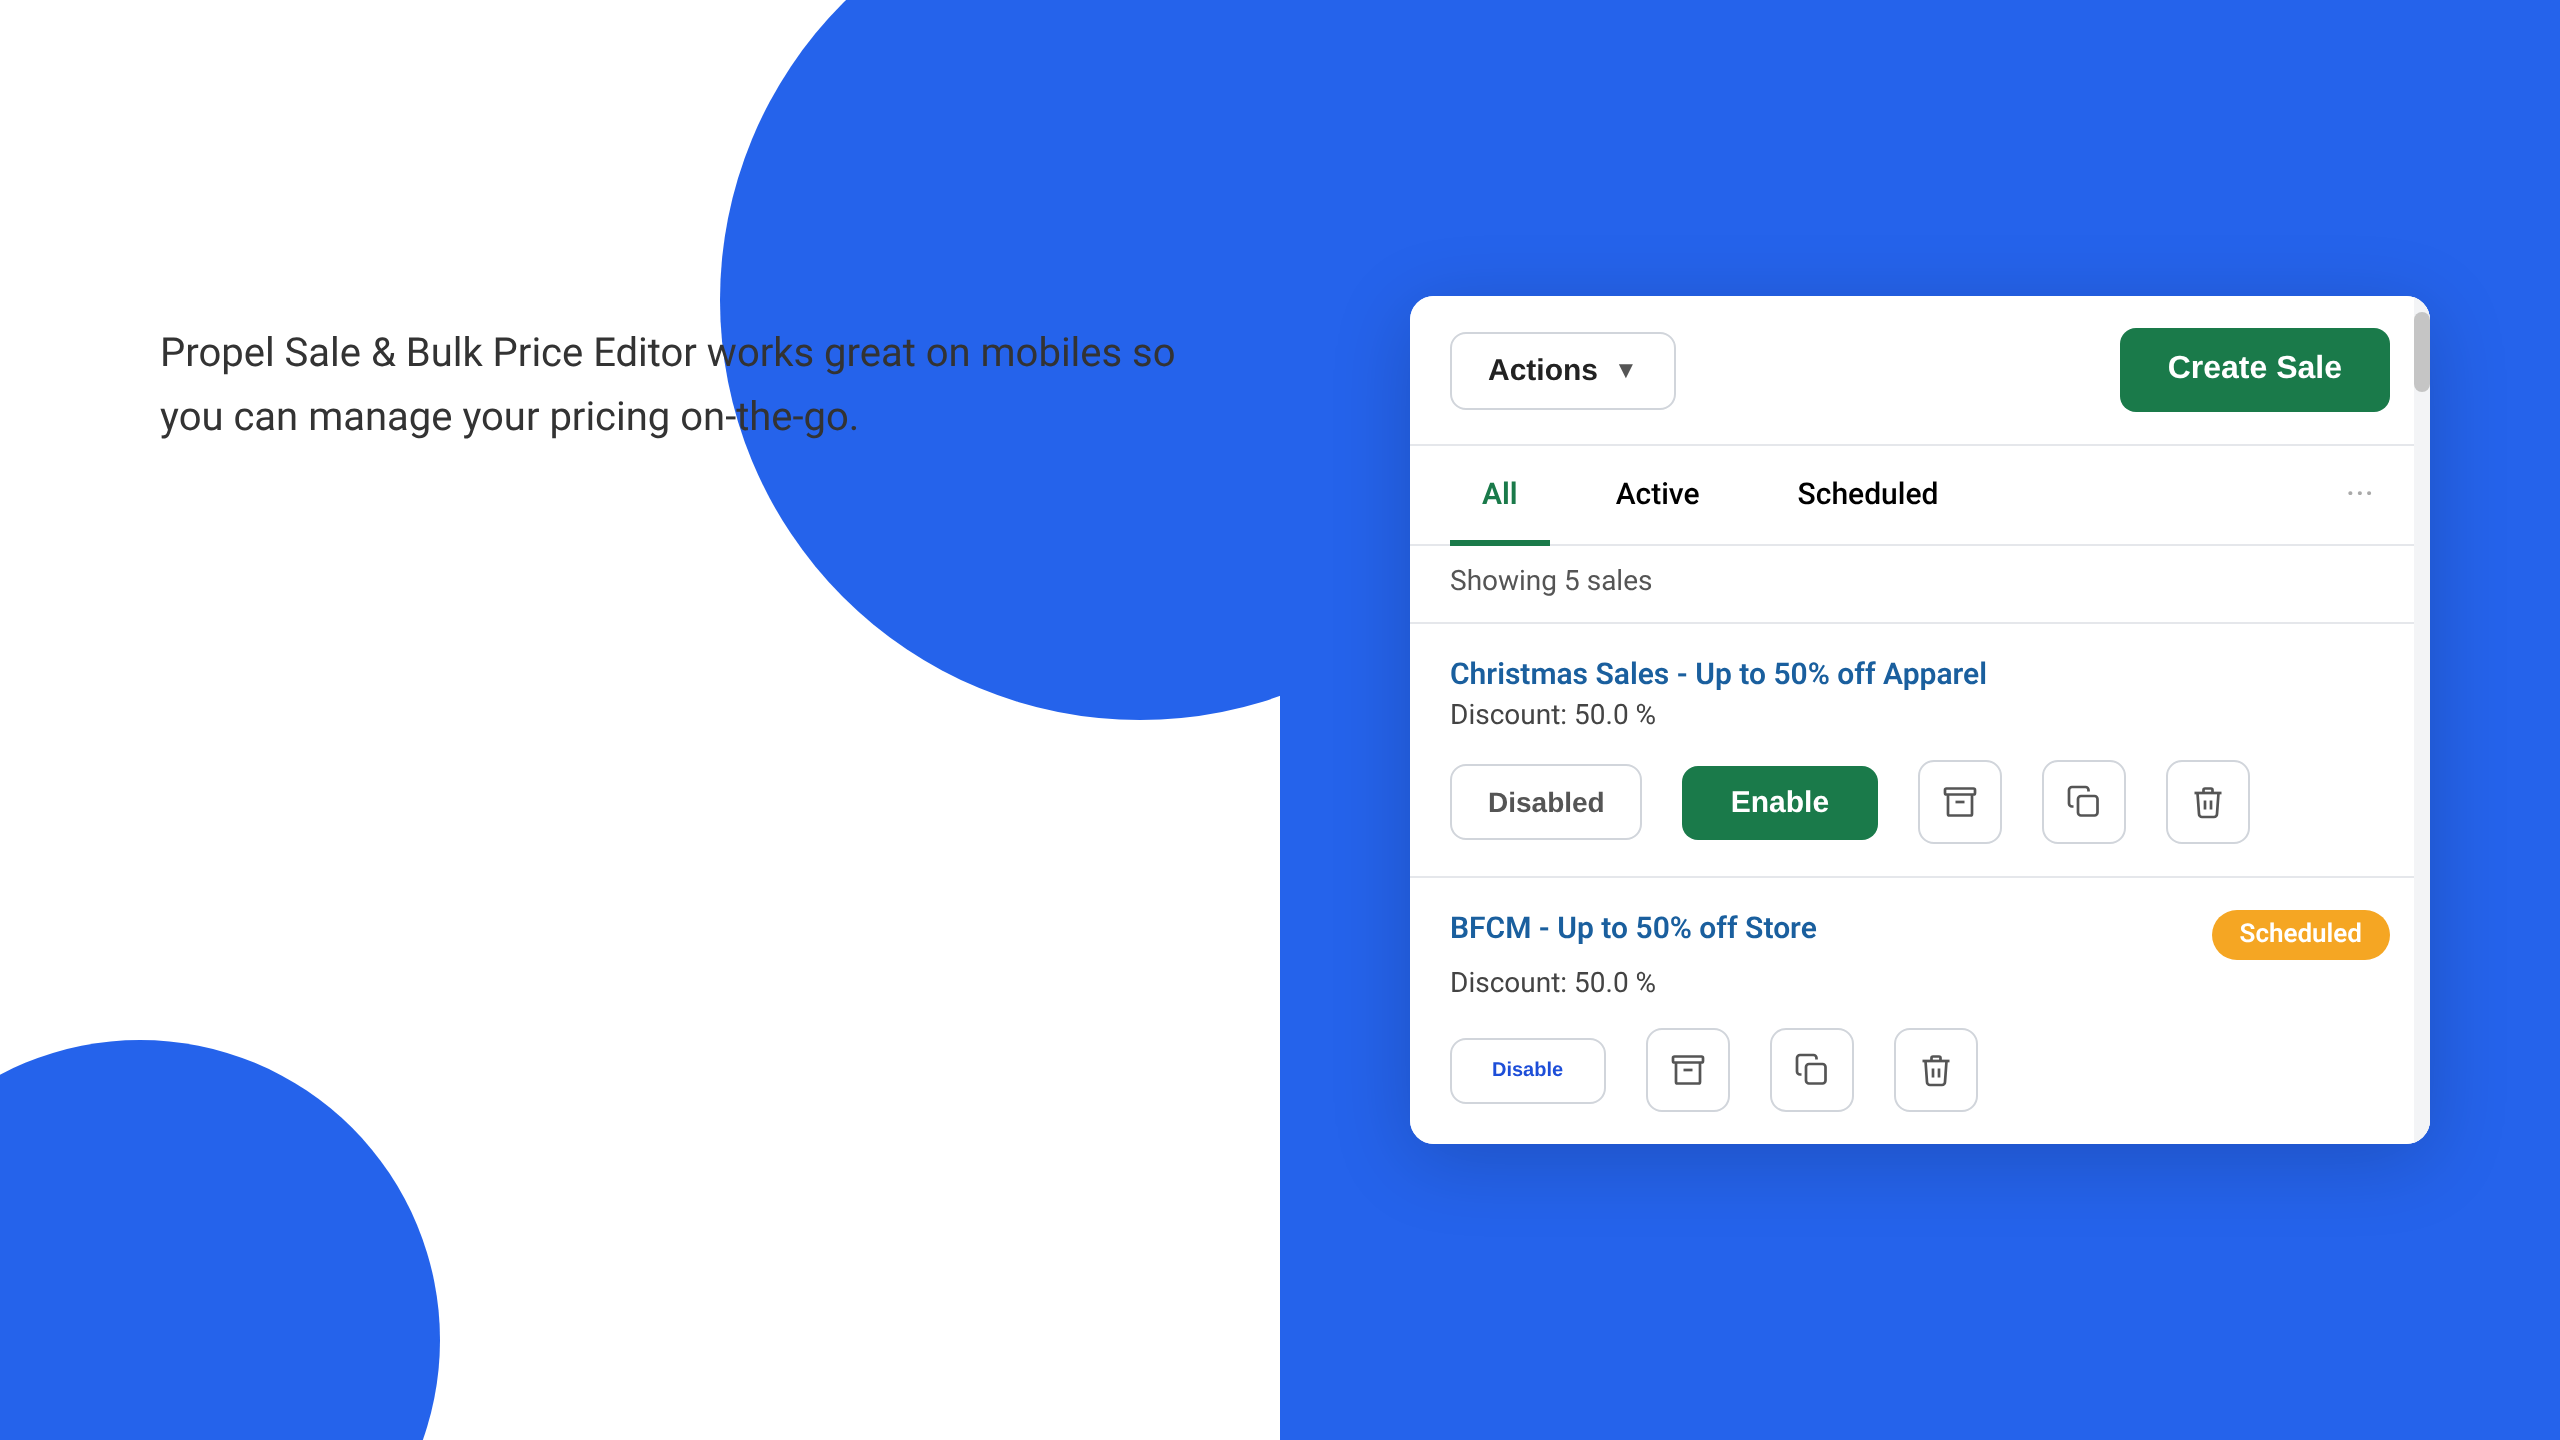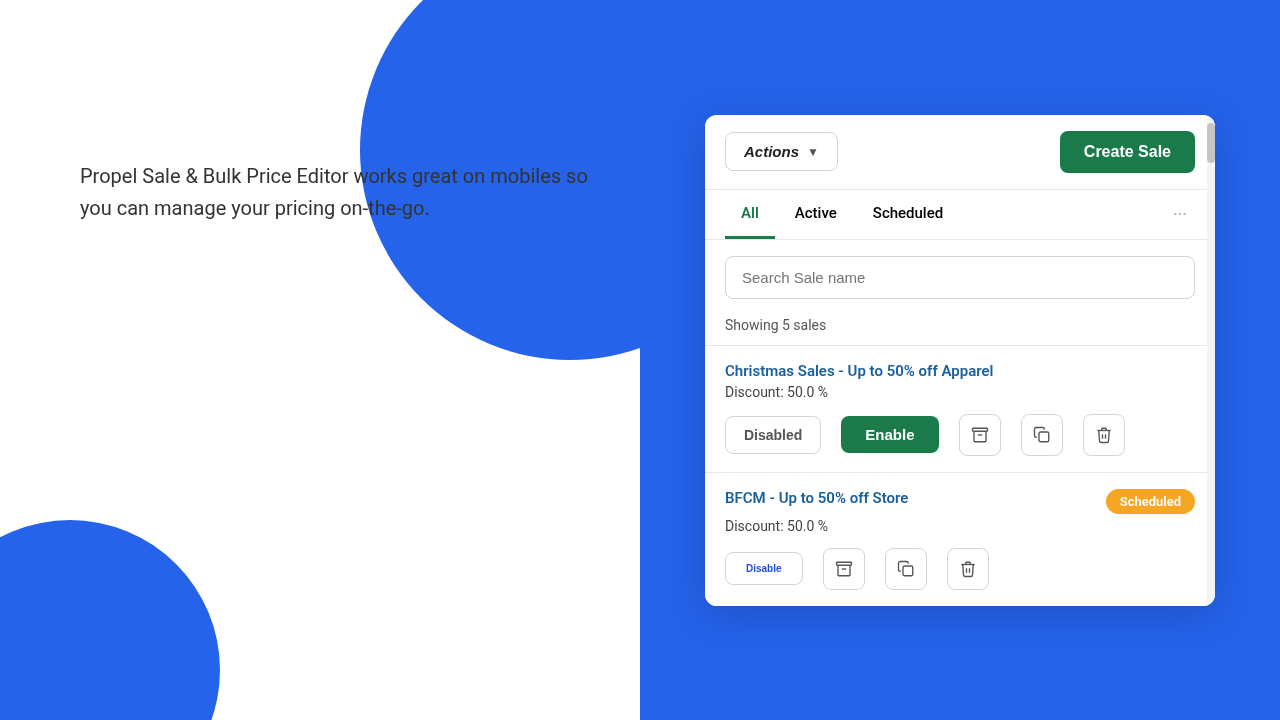--- a/index.html
+++ b/index.html
@@ -106,21 +106,20 @@
       align-items: center;
       gap: 8px;
       padding: 10px 18px;
       border: 1.5px solid #d1d5db;
       border-radius: 8px;
       background: #fff;
       font-size: 15px;
       font-weight: 600;
       color: #222;
       cursor: pointer;
-      font-style: italic;
     }
 
     .actions-btn .chevron {
       font-size: 12px;
       color: #555;
     }
 
     .create-sale-btn {
       padding: 12px 24px;
       background: #1a7a4a;
@@ -151,21 +150,21 @@
       top: 8px;
     }
 
     
     .tabs {
       display: flex;
       align-items: center;
       padding: 0 20px;
       background: #fff;
       border-bottom: 1px solid #e5e7eb;
-      gap: 4px;
+      gap: 17px;
     }
 
     .tab {
       padding: 14px 16px;
       font-size: 15px;
       color: #000000;
       cursor: pointer;
       border-bottom: 3px solid transparent;
       margin-bottom: -1px;
       font-weight: 500;
@@ -337,23 +336,20 @@
         <span>Active</span>
       </div>
       <div class="tab">
         <span>Scheduled</span>
       </div>
       <div class="tab-more">
         <span>···</span>
       </div>
     </div>
 
-    <div class="search-area">
-      <input class="search-input" type="text" placeholder="Search Sale name" style="">
-    </div>
 
     <div class="showing-text">Showing 5 sales</div>
 
     <div class="sale-item">
       <div class="sale-item-header">
         <a class="sale-name">Christmas Sales - Up to 50% off Apparel</a>
       </div>
       <div class="discount-text">Discount: 50.0 %</div>
       <div class="action-row">
         <button class="btn-disabled">Disabled</button>

